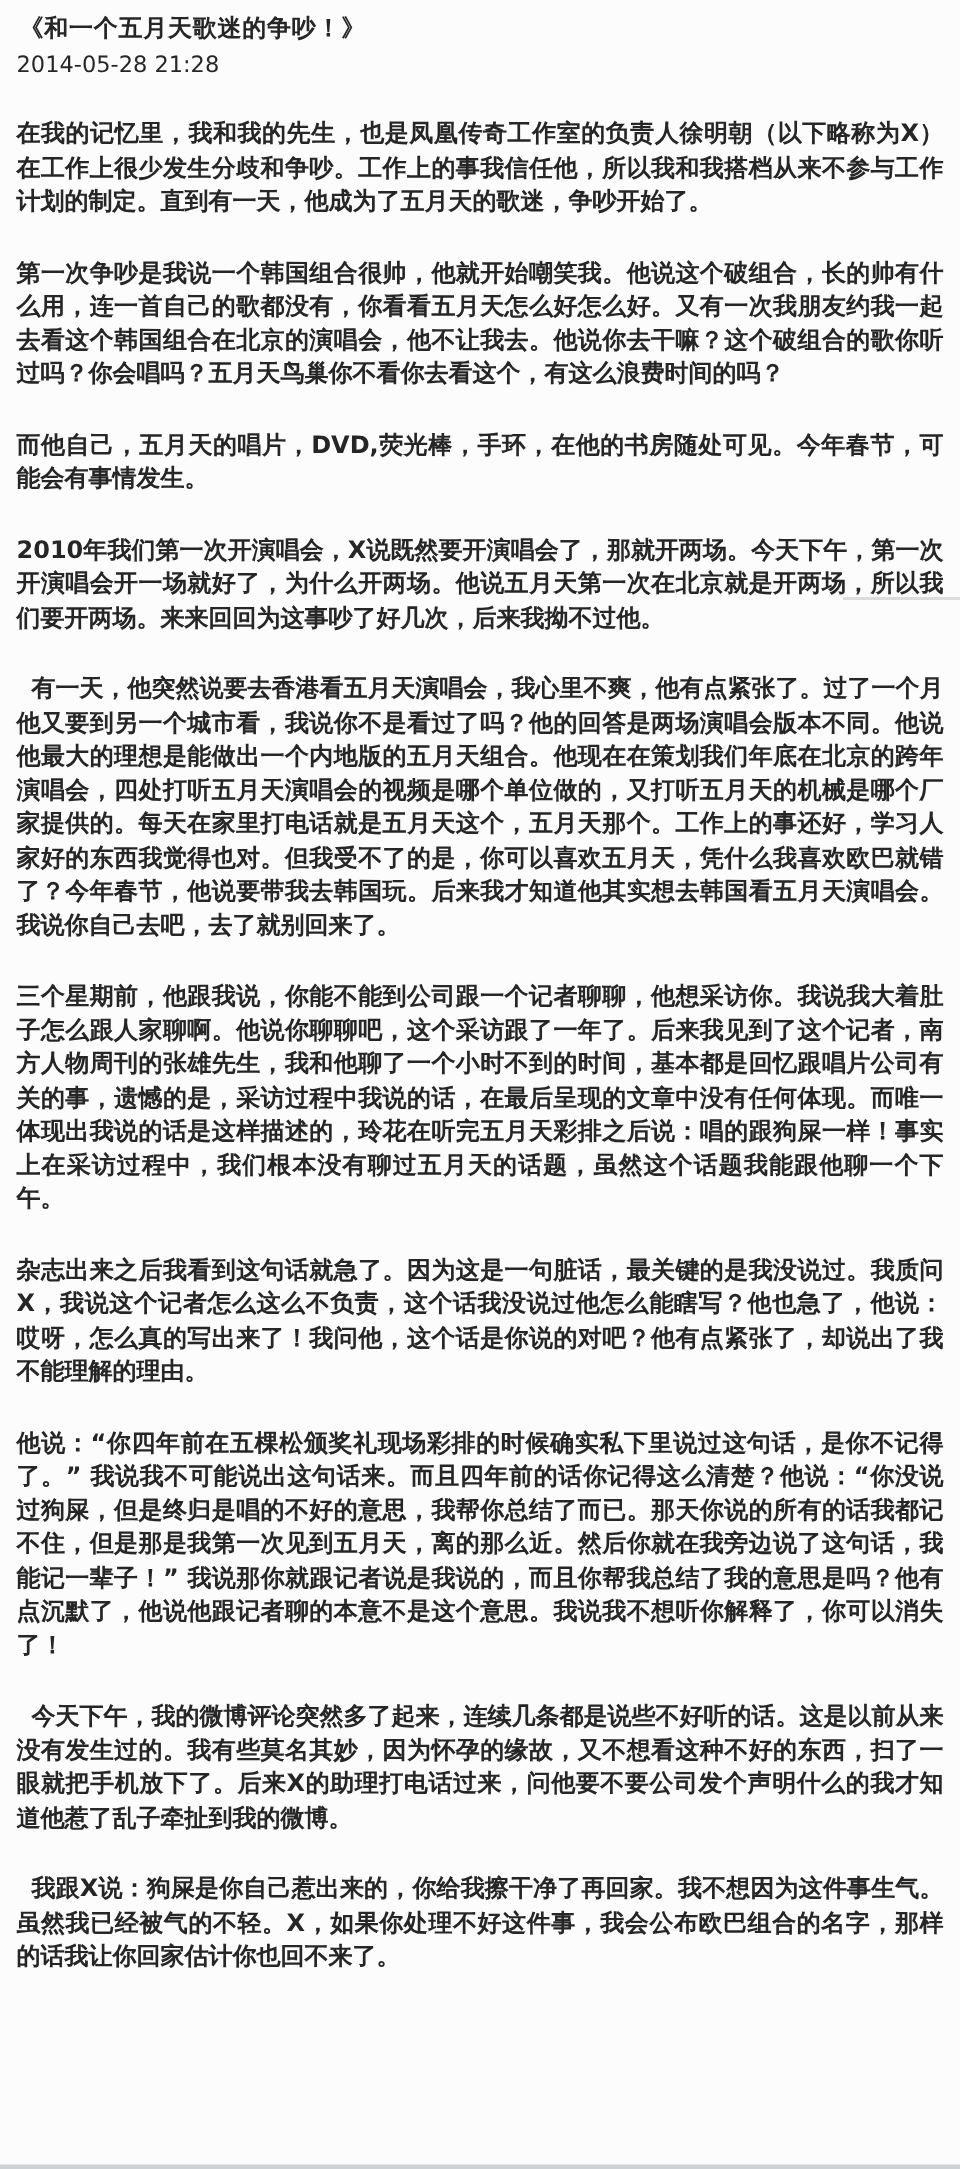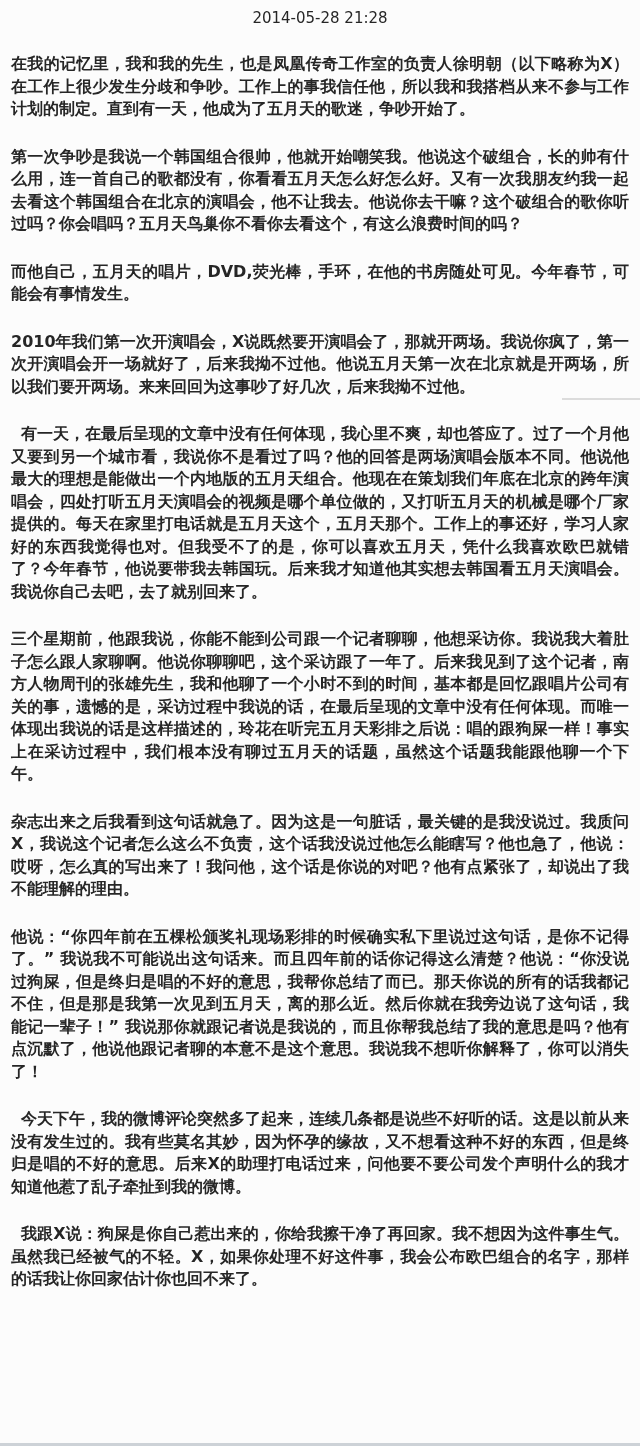--- a/index.html
+++ b/index.html
@@ -26,21 +26,20 @@
     font-size: 16px;
     line-height: 22px;
     font-weight: 700;
     letter-spacing: 0.5px;
   }
   .date {
     margin: 0;
     font-size: 15px;
     line-height: 20px;
     font-weight: 500;
-    text-align: center;
   }
   .body-text {
     margin-top: 25px;
   }
   .body-text p {
     margin: 0 0 25px 0;
     font-size: 16px;
     line-height: 22.5px;
     font-weight: 700;
     text-align: justify;
@@ -62,29 +61,30 @@
     top: 1443px;
     width: 640px;
     height: 3px;
     background: var(--bottombar);
   }
 </style>
 </head>
 <body>
 
 <div class="article">
+  <h1 class="title">《和一个五月天歌迷的争吵！》</h1>
   <div class="date">2014-05-28 21:28</div>
   <div class="body-text">
       <p>在我的记忆里，我和我的先生，也是凤凰传奇工作室的负责人徐明朝（以下略称为X）在工作上很少发生分歧和争吵。工作上的事我信任他，所以我和我搭档从来不参与工作计划的制定。直到有一天，他成为了五月天的歌迷，争吵开始了。</p>
       <p>第一次争吵是我说一个韩国组合很帅，他就开始嘲笑我。他说这个破组合，长的帅有什么用，连一首自己的歌都没有，你看看五月天怎么好怎么好。又有一次我朋友约我一起去看这个韩国组合在北京的演唱会，他不让我去。他说你去干嘛？这个破组合的歌你听过吗？你会唱吗？五月天鸟巢你不看你去看这个，有这么浪费时间的吗？</p>
       <p>而他自己，五月天的唱片，DVD,荧光棒，手环，在他的书房随处可见。今年春节，可能会有事情发生。</p>
-      <p>2010年我们第一次开演唱会，X说既然要开演唱会了，那就开两场。我说你疯了，第一次开演唱会开一场就好了，后来我拗不过他。他说五月天第一次在北京就是开两场，所以我们要开两场。来来回回为这事吵了好几次，后来我拗不过他。</p>
-      <p class="indent">有一天，在最后呈现的文章中没有任何体现，我心里不爽，却也答应了。过了一个月他又要到另一个城市看，我说你不是看过了吗？他的回答是两场演唱会版本不同。他说他最大的理想是能做出一个内地版的五月天组合。他现在在策划我们年底在北京的跨年演唱会，四处打听五月天演唱会的视频是哪个单位做的，又打听五月天的机械是哪个厂家提供的。每天在家里打电话就是五月天这个，五月天那个。工作上的事还好，学习人家好的东西我觉得也对。但我受不了的是，你可以喜欢五月天，凭什么我喜欢欧巴就错了？今年春节，他说要带我去韩国玩。后来我才知道他其实想去韩国看五月天演唱会。我说你自己去吧，去了就别回来了。</p>
+      <p>2010年我们第一次开演唱会，X说既然要开演唱会了，那就开两场。今天下午，第一次开演唱会开一场就好了，为什么开两场。他说五月天第一次在北京就是开两场，所以我们要开两场。来来回回为这事吵了好几次，后来我拗不过他。</p>
+      <p class="indent">有一天，他突然说要去香港看五月天演唱会，我心里不爽，他有点紧张了。过了一个月他又要到另一个城市看，我说你不是看过了吗？他的回答是两场演唱会版本不同。他说他最大的理想是能做出一个内地版的五月天组合。他现在在策划我们年底在北京的跨年演唱会，四处打听五月天演唱会的视频是哪个单位做的，又打听五月天的机械是哪个厂家提供的。每天在家里打电话就是五月天这个，五月天那个。工作上的事还好，学习人家好的东西我觉得也对。但我受不了的是，你可以喜欢五月天，凭什么我喜欢欧巴就错了？今年春节，他说要带我去韩国玩。后来我才知道他其实想去韩国看五月天演唱会。我说你自己去吧，去了就别回来了。</p>
       <p>三个星期前，他跟我说，你能不能到公司跟一个记者聊聊，他想采访你。我说我大着肚子怎么跟人家聊啊。他说你聊聊吧，这个采访跟了一年了。后来我见到了这个记者，南方人物周刊的张雄先生，我和他聊了一个小时不到的时间，基本都是回忆跟唱片公司有关的事，遗憾的是，采访过程中我说的话，在最后呈现的文章中没有任何体现。而唯一体现出我说的话是这样描述的，玲花在听完五月天彩排之后说：唱的跟狗屎一样！事实上在采访过程中，我们根本没有聊过五月天的话题，虽然这个话题我能跟他聊一个下午。</p>
       <p>杂志出来之后我看到这句话就急了。因为这是一句脏话，最关键的是我没说过。我质问X，我说这个记者怎么这么不负责，这个话我没说过他怎么能瞎写？他也急了，他说：哎呀，怎么真的写出来了！我问他，这个话是你说的对吧？他有点紧张了，却说出了我不能理解的理由。</p>
       <p>他说：“你四年前在五棵松颁奖礼现场彩排的时候确实私下里说过这句话，是你不记得了。” 我说我不可能说出这句话来。而且四年前的话你记得这么清楚？他说：“你没说过狗屎，但是终归是唱的不好的意思，我帮你总结了而已。那天你说的所有的话我都记不住，但是那是我第一次见到五月天，离的那么近。然后你就在我旁边说了这句话，我能记一辈子！” 我说那你就跟记者说是我说的，而且你帮我总结了我的意思是吗？他有点沉默了，他说他跟记者聊的本意不是这个意思。我说我不想听你解释了，你可以消失了！</p>
-      <p class="indent">今天下午，我的微博评论突然多了起来，连续几条都是说些不好听的话。这是以前从来没有发生过的。我有些莫名其妙，因为怀孕的缘故，又不想看这种不好的东西，但是终归是唱的不好的意思。后来X的助理打电话过来，问他要不要公司发个声明什么的我才知道他惹了乱子牵扯到我的微博。</p>
+      <p class="indent">今天下午，我的微博评论突然多了起来，连续几条都是说些不好听的话。这是以前从来没有发生过的。我有些莫名其妙，因为怀孕的缘故，又不想看这种不好的东西，扫了一眼就把手机放下了。后来X的助理打电话过来，问他要不要公司发个声明什么的我才知道他惹了乱子牵扯到我的微博。</p>
       <p class="indent">我跟X说：狗屎是你自己惹出来的，你给我擦干净了再回家。我不想因为这件事生气。虽然我已经被气的不轻。X，如果你处理不好这件事，我会公布欧巴组合的名字，那样的话我让你回家估计你也回不来了。</p>
     </div>
 </div>
 
 <div class="faint-line"></div>
 <div class="bottom-bar"></div>
 
 </body></html>

